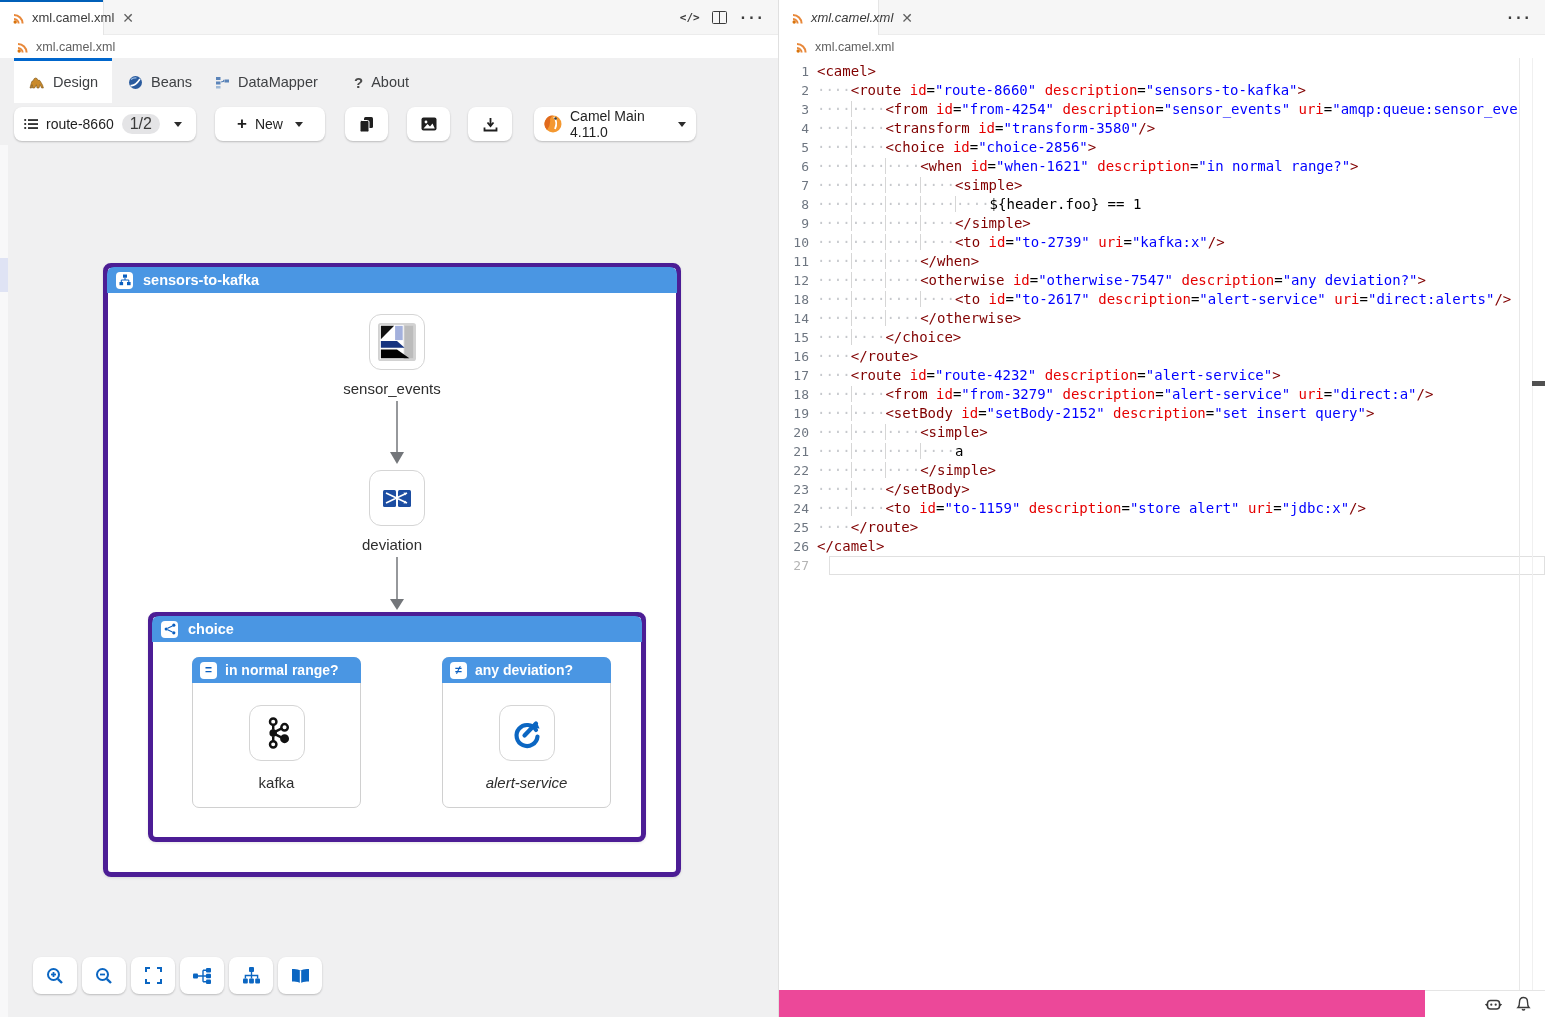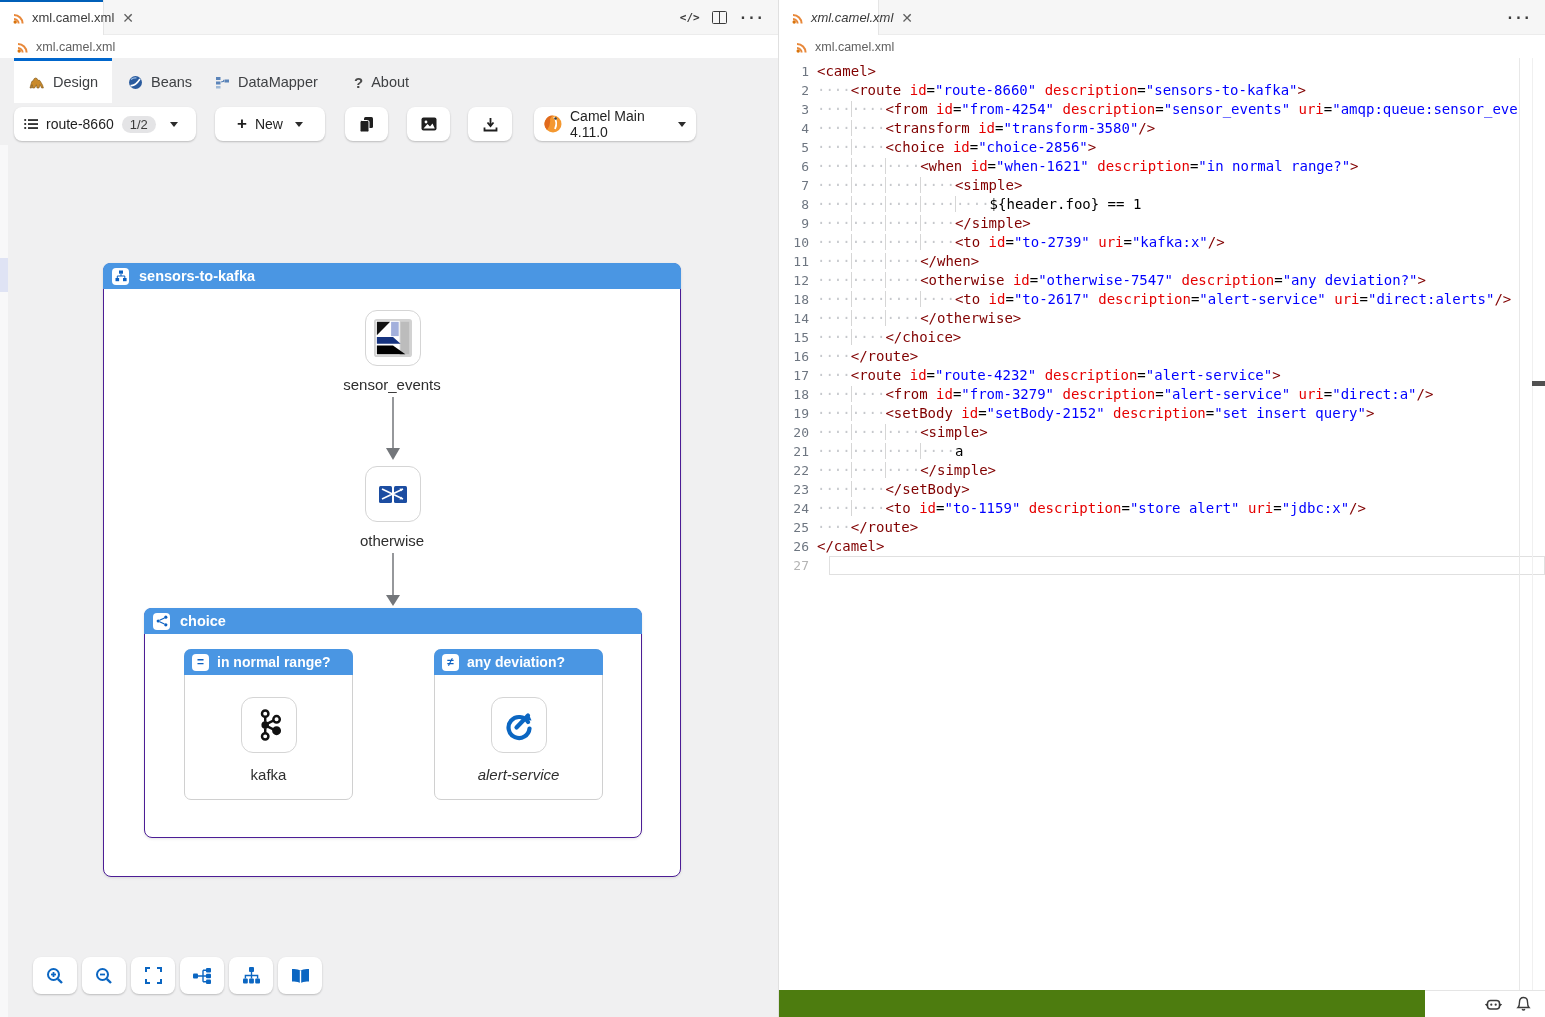--- a/index.html
+++ b/index.html
@@ -1,18 +1,18 @@
 <!DOCTYPE html>
 <html><head>
 <meta charset="utf-8">
 <style>
   * { margin:0; padding:0; box-sizing:border-box; }
   html,body { background:#ffffff; }
   body { font-family:"Liberation Sans", sans-serif; }
-  #app { position:relative; width:1545px; height:1017px; overflow:hidden; background:#4d7c0f; }
+  #app { position:relative; width:1545px; height:1017px; overflow:hidden; background:#ec4899; }
 
   
   .group { position:absolute; top:0; bottom:0; }
   .group.left  { left:0; width:778px; }
   .group.right { left:778px; width:767px; border-left:1px solid #e0e0e0; }
 
   
   .tabbar { position:absolute; top:0; left:0; right:0; height:35px; background:#f6f6f6; border-bottom:1px solid #ececec; }
   .tab { position:absolute; top:0; left:0; height:35px; background:#ffffff; border-right:1px solid #e5e5e5;
          display:flex; align-items:center; padding:0 8px 0 12px; gap:6px; }
@@ -36,30 +36,30 @@
   .ktabs { position:absolute; top:0; left:0; right:0; height:45px; }
   .ktab { position:absolute; top:3px; height:42px; display:flex; align-items:center; gap:8px; font-size:14.5px; color:#3f4144; }
   .ktab .qmark { font-weight:bold; font-size:15px; color:#4a4a4a; }
   .ktab.active { background:#ffffff; }
   .ktab.active .bar { position:absolute; top:-3px; left:0; right:0; height:3px; background:#0066cc; }
 
   .ktoolbar { position:absolute; top:45px; left:0; right:0; height:42px; }
   .kbtn { position:absolute; top:4px; height:34px; background:#ffffff; border-radius:8px;
           box-shadow:0 1px 2px rgba(0,0,0,0.22); display:flex; align-items:center; justify-content:center;
           gap:8px; font-size:14px; color:#1f1f1f; padding:0 10px; cursor:pointer; }
-  .badge { background:#e4e4e6; border-radius:10px; font-size:13px; color:#3a3a3a; padding:1px 8px; }
+  .badge { background:#e4e4e6; border-radius:10px; font-size:16px; color:#3a3a3a; padding:1px 8px; }
   .caret { width:0; height:0; border-left:4px solid transparent; border-right:4px solid transparent; border-top:5px solid #2b2b2b; }
   .plus { font-size:17px; font-weight:bold; line-height:16px; }
 
   
   .canvas { position:absolute; top:87px; left:0; right:0; bottom:0; }
   .edge-strip { position:absolute; left:0; top:0; bottom:0; width:8px; background:#f8f8f9; }
   .edge-strip .blk { position:absolute; left:0; top:113px; width:8px; height:34px; background:#dfe3f4; }
 
-  .kcontainer { position:absolute; background:#ffffff; border:1px solid #4c1d95; border-radius:8px;
+  .kcontainer { position:absolute; background:#ffffff; border:5px solid #4c1d95; border-radius:8px;
                 box-shadow:0 1px 3px rgba(0,0,0,0.10); }
   .khead { position:absolute; top:-1px; left:-1px; right:-1px; height:26px; background:#4a96e3;
            border-radius:7px 7px 0 0; display:flex; align-items:center; padding-left:9px; gap:10px; }
   .khead .chip { width:17px; height:17px; background:#ffffff; border-radius:4px; display:flex; align-items:center; justify-content:center; }
   .khead .chip span { color:#0b5fc0; font-weight:bold; font-size:12px; line-height:12px; }
   .khead .htitle { color:#ffffff; font-size:14.5px; font-weight:600; }
 
   .knode { position:absolute; width:56px; height:56px; background:#ffffff; border:1px solid #d5d5d5; border-radius:12px;
            display:flex; align-items:center; justify-content:center; cursor:pointer; }
   .klabel { position:absolute; left:0; right:0; text-align:center; font-size:15px; color:#2e2e2e; }
@@ -279,21 +279,21 @@
             <span>
               <svg width="36" height="36" viewBox="0 0 36 36">
                   <rect x="4" y="10" width="13" height="17" rx="1.5" fill="#1c4da1"></rect>
                   <rect x="19" y="10" width="13" height="17" rx="1.5" fill="#1c4da1"></rect>
                   <path d="M7,23 L28,13 M7,13 L28,23" stroke="#ffffff" stroke-width="1.6"></path>
                   <polygon points="28,13 24.5,12.6 26,15.4" fill="#ffffff"></polygon>
                   <polygon points="28,23 24.5,23.4 26,20.6" fill="#ffffff"></polygon>
                 </svg>
             </span>
           </div>
-          <div class="klabel" style="top:268px;">otherwise</div>
+          <div class="klabel" style="top:268px;">deviation</div>
 
           <svg class="karrow" style="left:275px; top:289px;" width="28" height="54" viewBox="0 0 28 54">
             <line x1="14" y1="0" x2="14" y2="42" stroke="#73767a" stroke-width="1.5"></line>
             <polygon points="7,42 21,42 14,53" fill="#73767a"></polygon>
           </svg>
 
           <div class="kcontainer" style="left:40px; top:344px; width:498px; height:230px;">
             <div class="khead">
               <span class="chip">
                 <svg width="12" height="12" viewBox="0 0 12 12">

